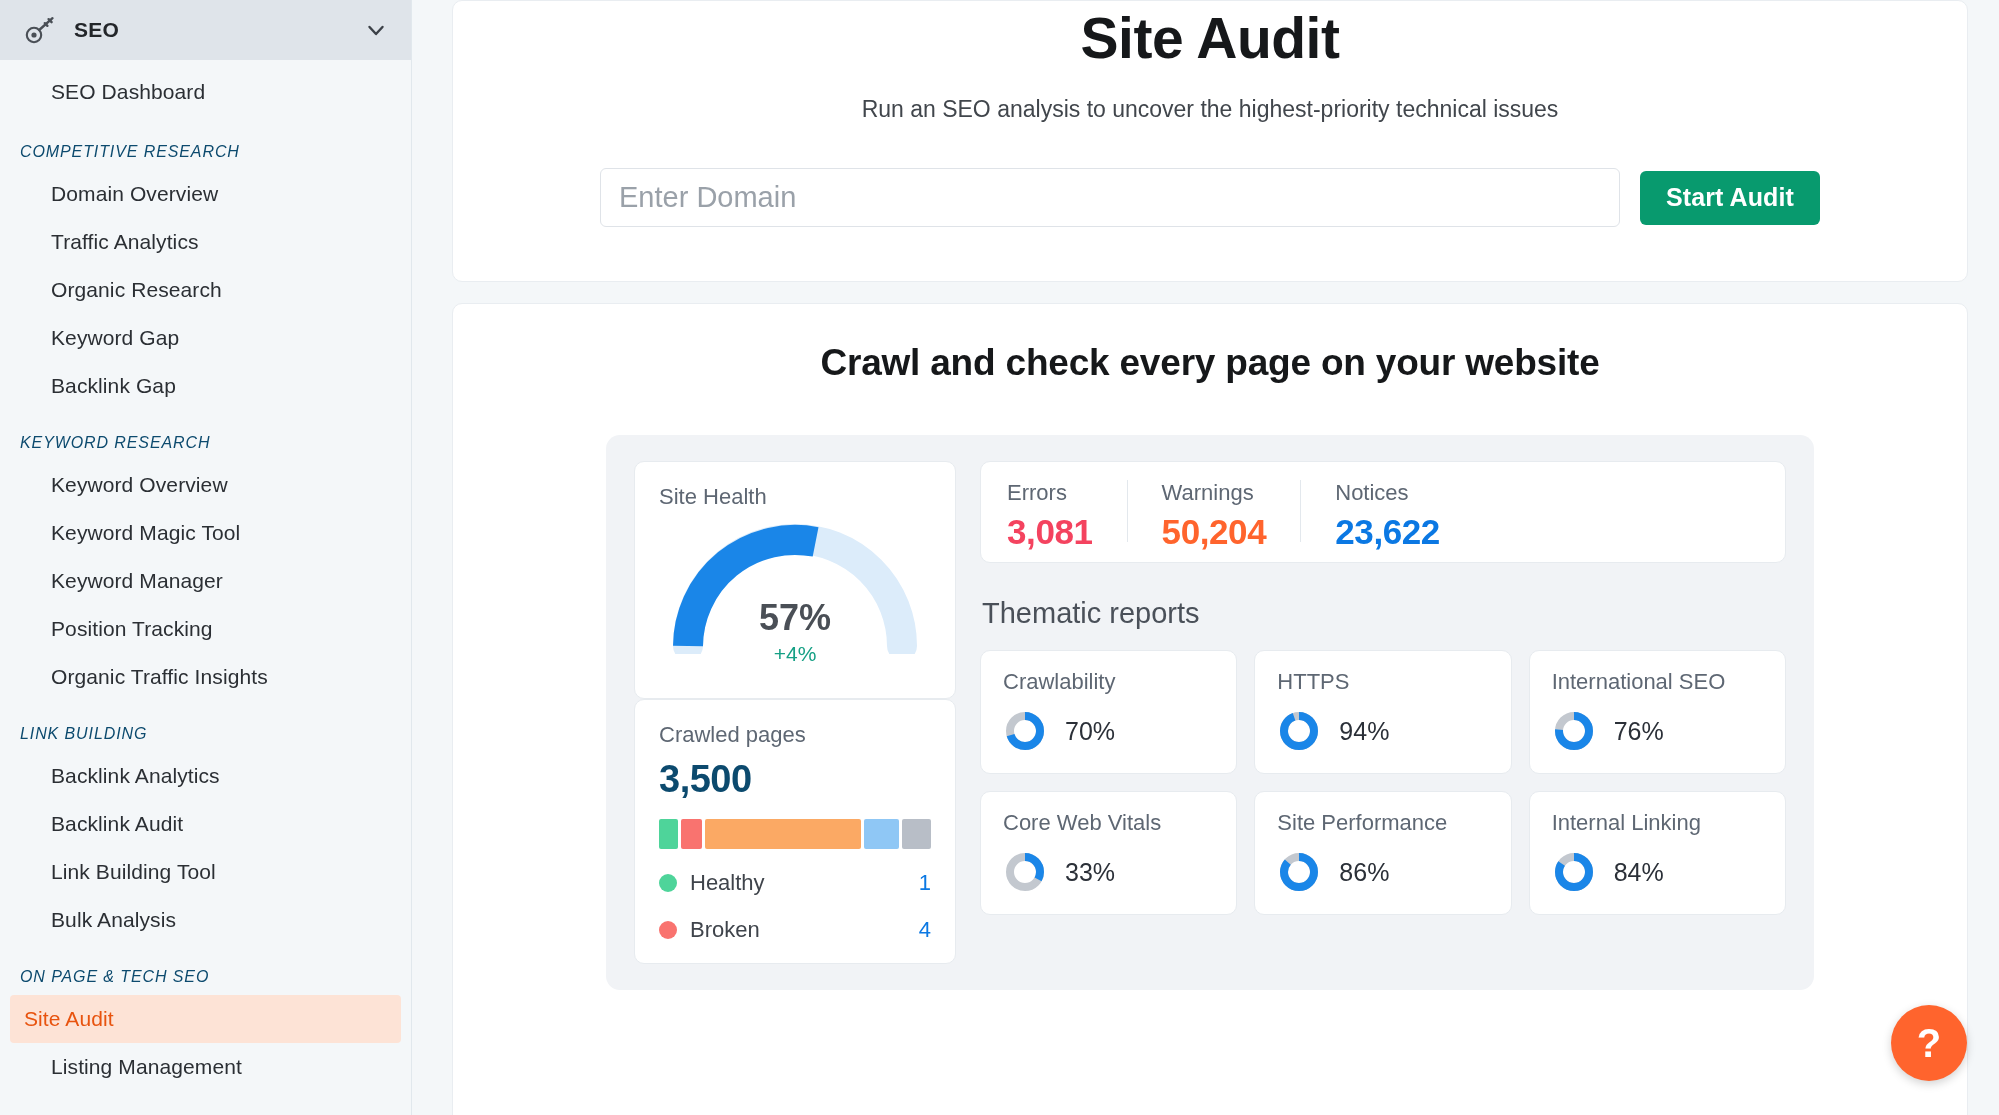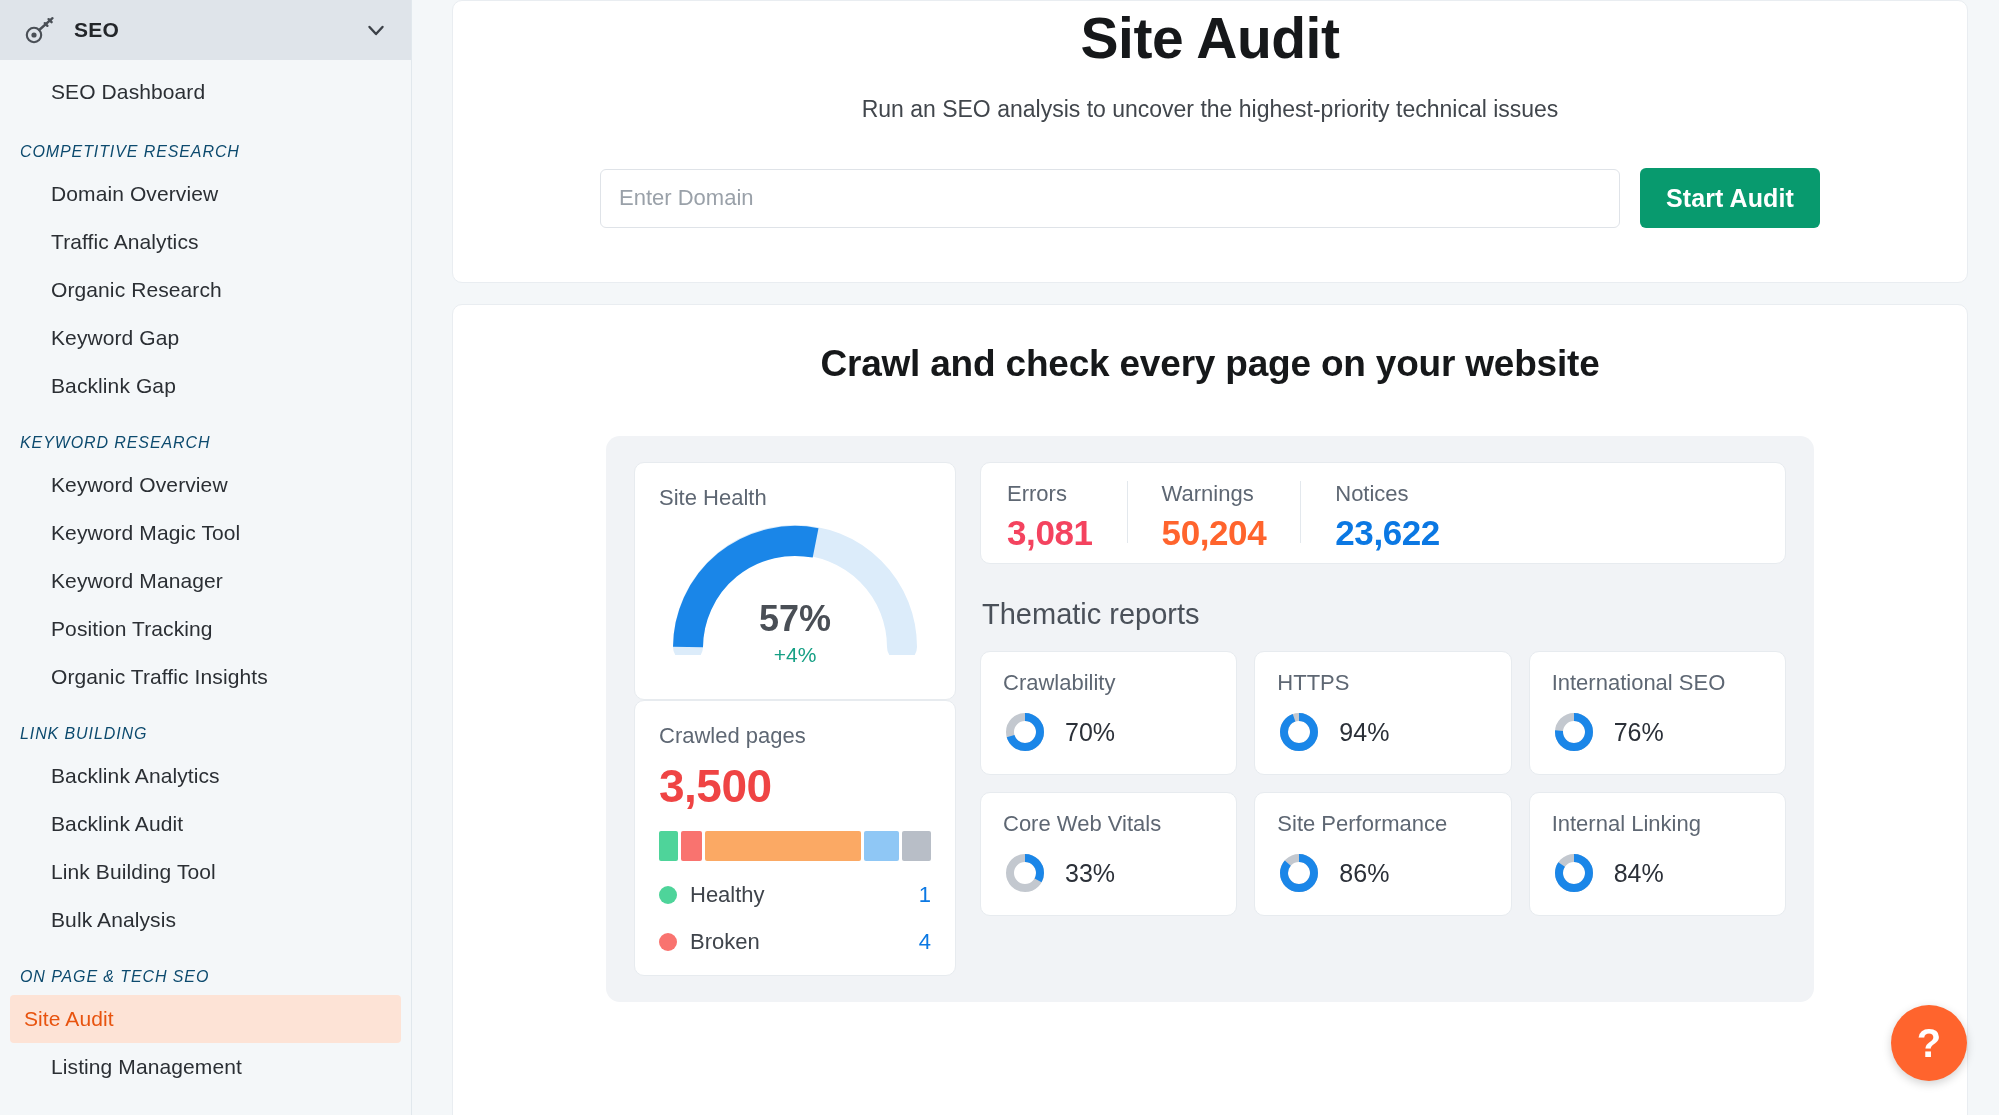--- a/index.html
+++ b/index.html
@@ -91,28 +91,28 @@
   .hero-form {
     display: flex; justify-content: center; align-items: center;
     gap: 20px; margin-top: 45px;
   }
   .domain-input {
     width: 1020px; height: 59px;
     border: 1px solid #dfe3e8;
     border-radius: 6px;
     background: #fff;
     padding: 0 18px;
-    font-size: 22px;
+    font-size: 29px;
     font-family: "Liberation Sans", sans-serif;
     color: #2b2f34;
     outline: none;
   }
   .domain-input::placeholder { color: #9aa1a9; }
   .start-btn {
-    height: 60px; padding: 0 26px;
+    height: 54px; padding: 0 26px;
     background: #089a6e;
     color: #ffffff;
     border: none; border-radius: 6px;
     font-size: 25px; font-weight: 700;
     font-family: "Liberation Sans", sans-serif;
     letter-spacing: .1px;
     cursor: pointer;
   }
 
   .section { margin-top: 21px; padding: 38px 40px 0 40px; height: 860px; }
@@ -146,21 +146,21 @@
   .gauge-svg { display: block; margin: 0 auto; }
   .gauge-center {
     position: absolute; left: 0; right: 0; bottom: 8px;
     text-align: center;
   }
   .gauge-value { font-size: 36px; font-weight: 700; color: #4a4f56; line-height: 1; }
   .gauge-delta { font-size: 21px; color: #16a085; margin-top: 6px; }
 
   
   .crawl-card { padding: 22px 24px 20px 24px; flex: 1 1 auto; }
-  .crawl-value { font-size: 46px; font-weight: 700; color: #ef4444; margin-top: 10px; letter-spacing: -.5px; }
+  .crawl-value { font-size: 38px; font-weight: 700; color: #0c4a6e; margin-top: 10px; letter-spacing: -.5px; }
   .stack-bar { display: flex; height: 30px; margin-top: 18px; gap: 3px; }
   .stack-seg { border-radius: 2px; }
   .legend-row {
     display: flex; align-items: center;
     margin-top: 21px; font-size: 22px; color: #3f444b;
   }
   .legend-dot { width: 18px; height: 18px; border-radius: 50%; margin-right: 13px; flex: 0 0 18px; }
   .legend-name { flex: 1 1 auto; }
   .legend-val { color: #0b78e3; font-size: 22px; }
 

